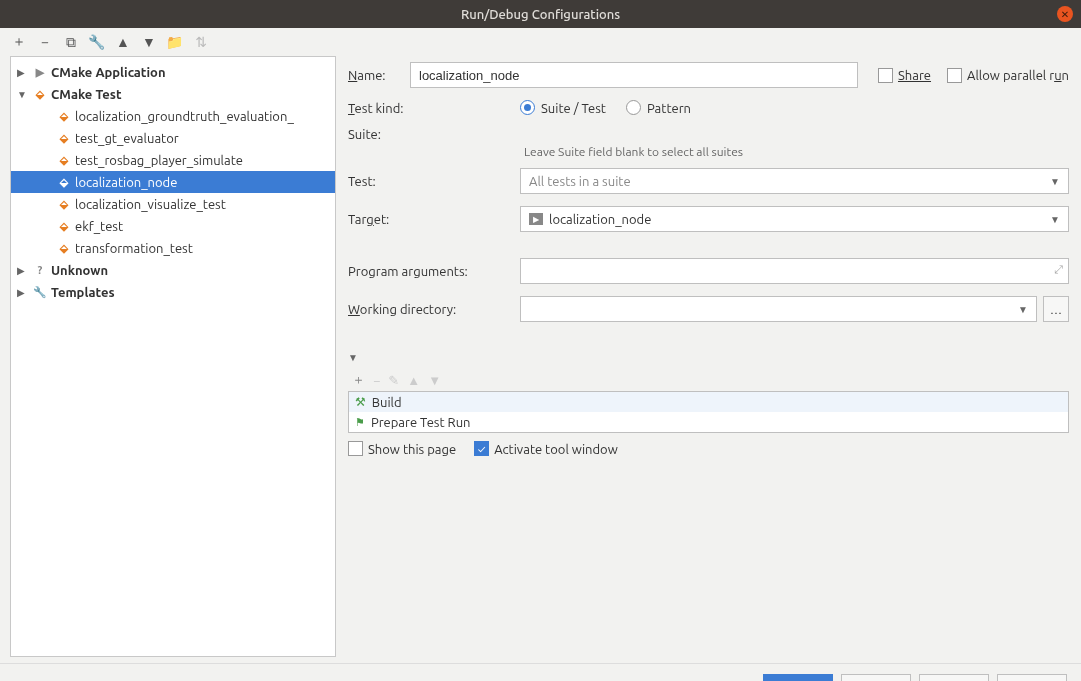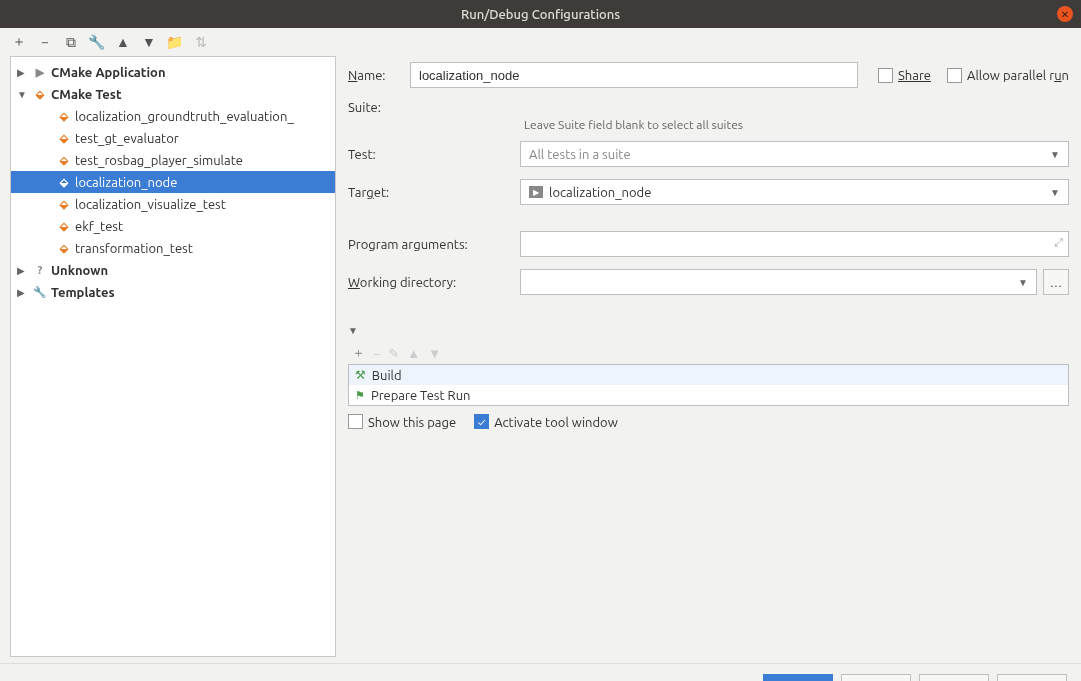--- a/index.html
+++ b/index.html
@@ -394,20 +394,33 @@
           <span class="cbox"></span>
           <span style="text-decoration:underline">Share</span>
         </label>
         <label class="check">
           <span class="cbox"></span>
           <span>Allow parallel r<span style="text-decoration:underline">u</span>n</span>
         </label>
       </div>
     </div>
 
+    <div class="form-row">
+      <div class="label"><span style="text-decoration:underline">T</span>est kind:</div>
+      <div class="radio-group">
+        <div class="radio checked">
+          <span class="dot"></span>
+          <span>Suite / Test</span>
+        </div>
+        <div class="radio">
+          <span class="dot"></span>
+          <span>Pattern</span>
+        </div>
+      </div>
+    </div>
 
     <div class="form-row">
       <div class="label">Suite:</div>
     </div>
     <div class="hint">Leave Suite field blank to select all suites</div>
 
     <div class="form-row">
       <div class="label">Test:</div>
       <div class="combo">
         <span>All tests in a suite</span>

